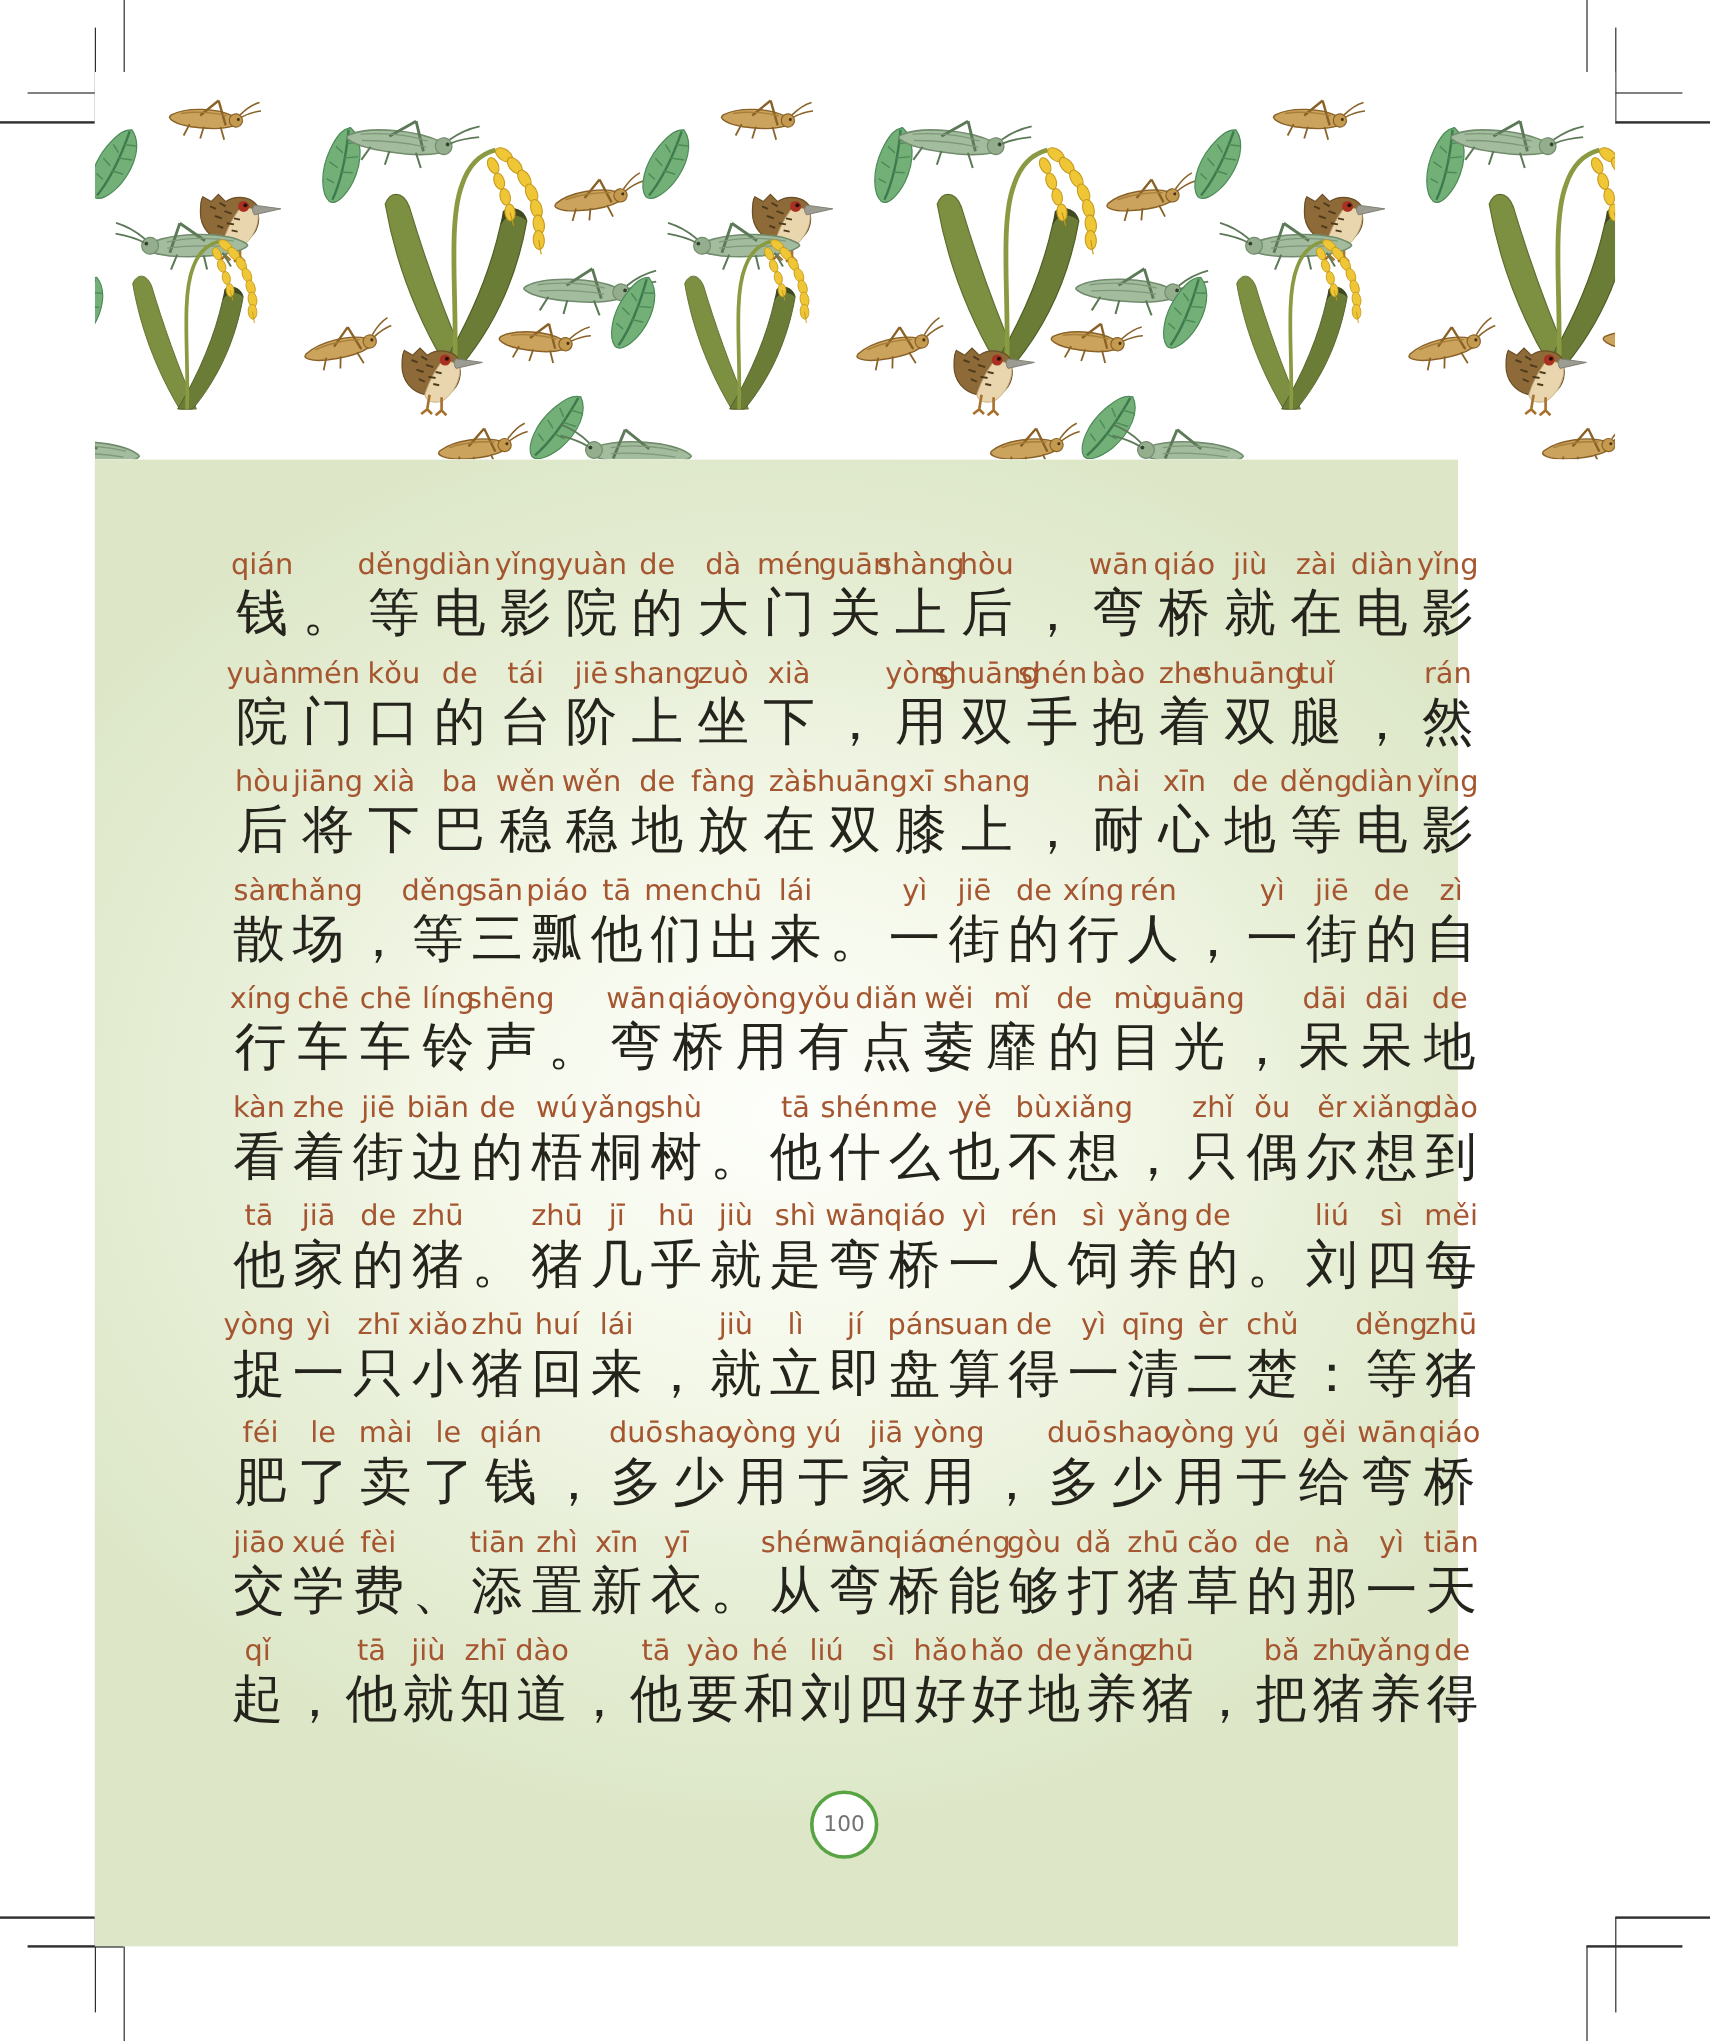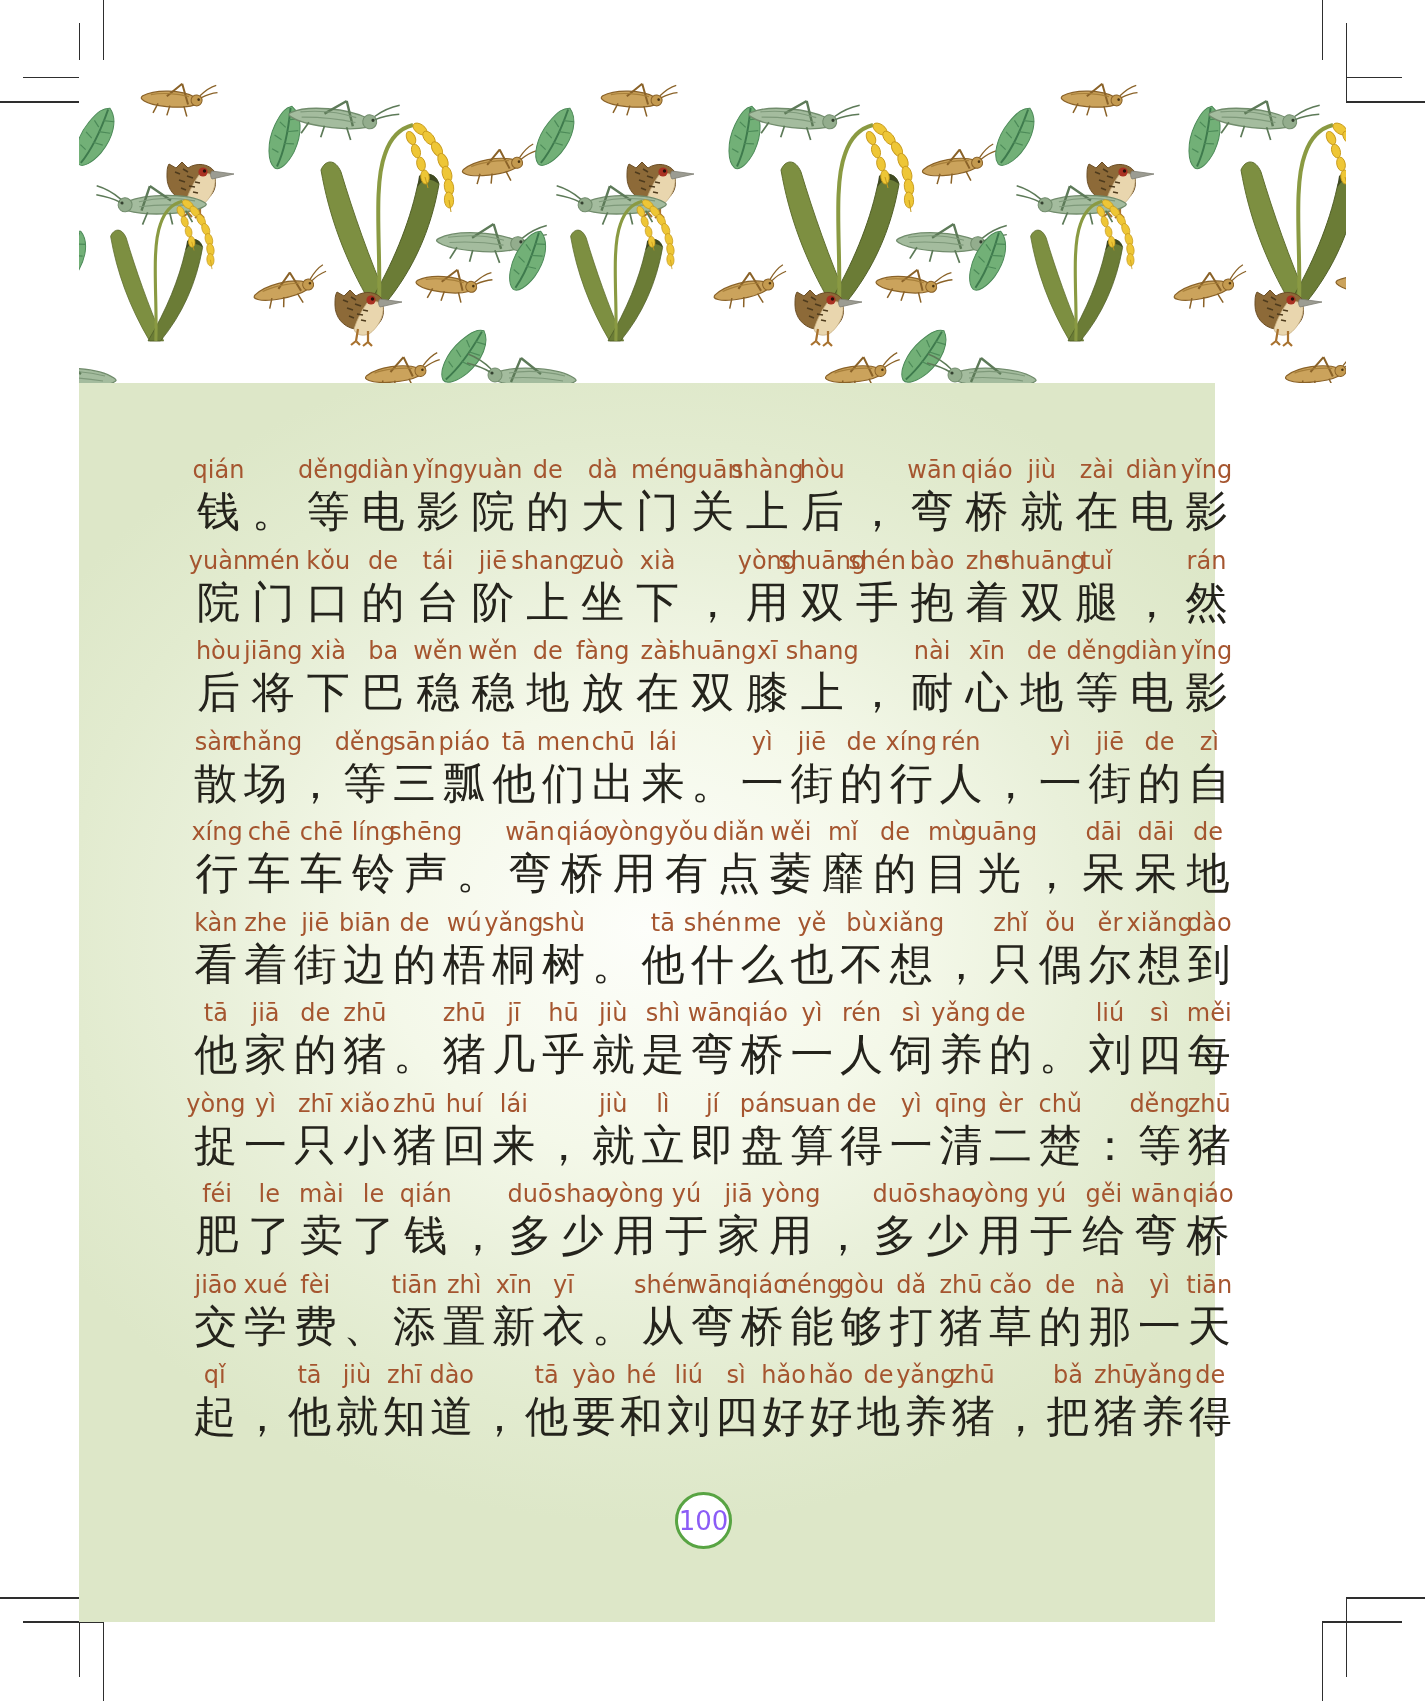--- a/index.html
+++ b/index.html
@@ -32,21 +32,21 @@
   .zi{
     height:54px;line-height:54px;font-size:43px;color:#24231c;
     font-family:"DejaVu Serif","Liberation Serif",serif;white-space:nowrap;
   }
   
   .pagenum{
     position:absolute;left:596px;top:1109px;width:57px;height:57px;
     background:#ffffff;border:3px solid #58a443;border-radius:50%;
     box-sizing:border-box;display:flex;align-items:center;justify-content:center;
   }
-  .pagenum span{font-size:26px;color:#8b5cf6;}
+  .pagenum span{font-size:18px;color:#737373;}
 </style>
 </head>
 <body>
 
 <div class="pageframe">
 
   <div class="crop v" style="left:102.5px;top:0;height:77px;"></div>
   <div class="crop h" style="left:23px;top:76.5px;width:80px;"></div>
   <div class="crop v" style="left:78.5px;top:23px;height:80px;"></div>
   <div class="crop h" style="left:0;top:101px;width:79px;"></div>

